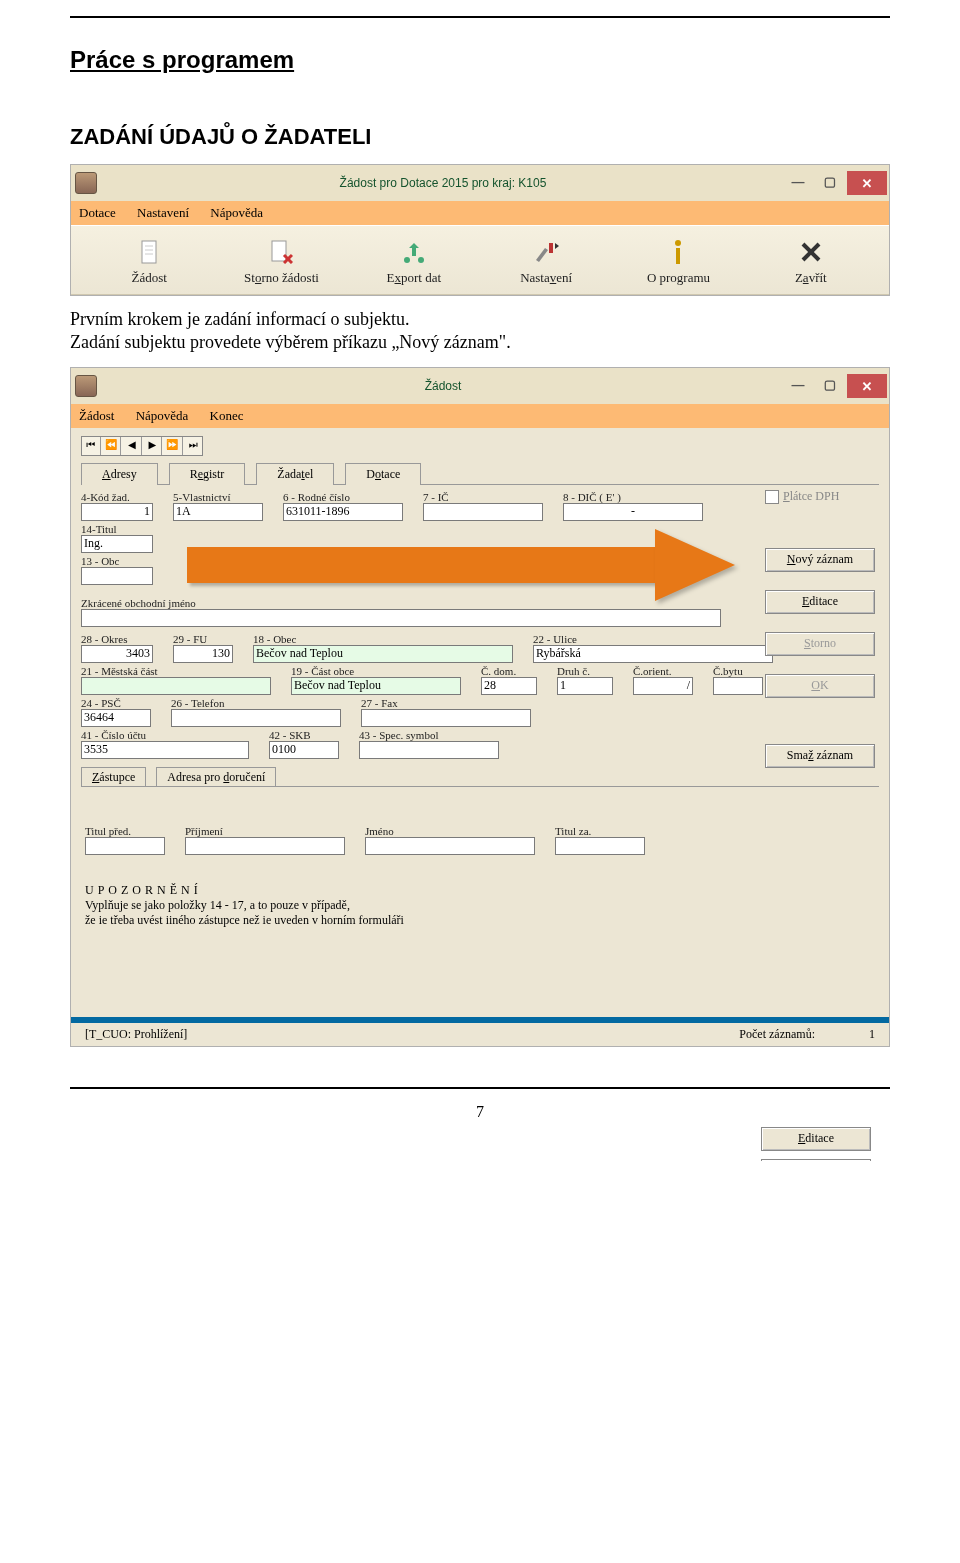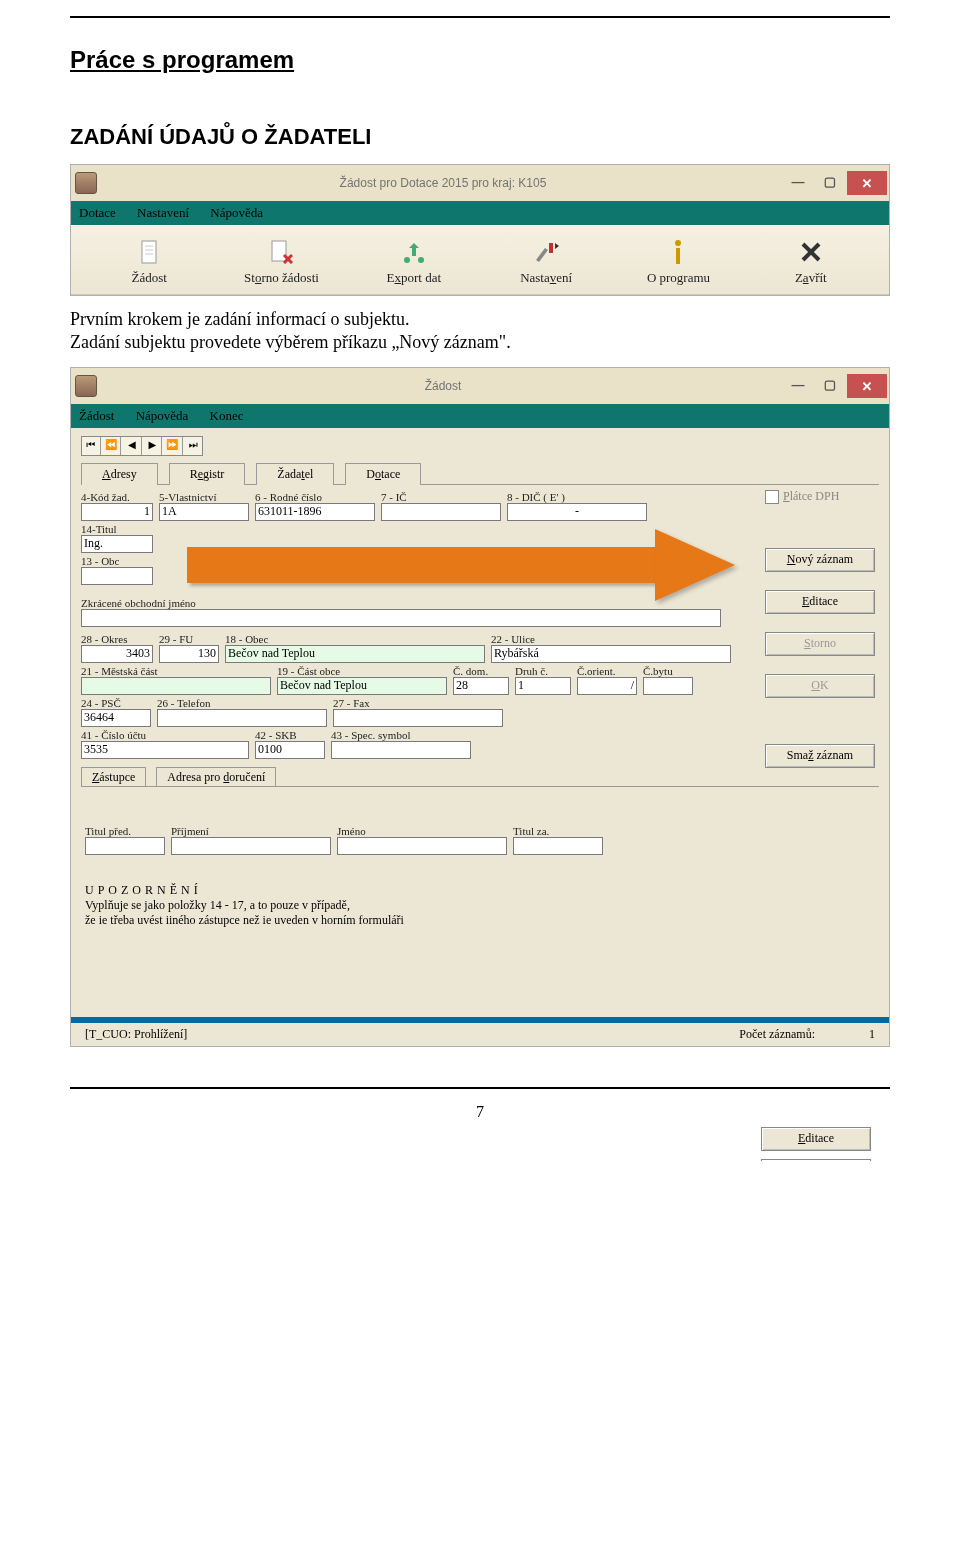--- a/index.html
+++ b/index.html
@@ -6,42 +6,42 @@
 .page{width:960px;margin:0 auto;padding:8px 70px 40px 70px;box-sizing:border-box}
 .top-rule,.bot-rule{border-top:2px solid #000;height:0;margin:8px 0 0 0}
 h1{font:bold 24px Arial;margin:28px 0 0 0;text-decoration:underline}
 h2{font:bold 22px Arial;margin:50px 0 0 0}
 p{font:18px 'Times New Roman',serif;margin:12px 0;line-height:1.25}
 p.bodytext{margin-top:64px}
 .screenshot{margin:14px 0 0 0;border:1px solid #b0b0b0}
 .win{background:#ece6d4;font:12px Tahoma,Arial;color:#000}
 .titlebar{display:flex;align-items:center;background:#eae2c8;padding:4px 0;height:28px}
 .appico{width:20px;height:20px;margin:0 6px 0 4px;background:linear-gradient(#b97,#865);border-radius:3px;border:1px solid #654}
-.title{flex:1;text-align:center;color:#737373}
+.title{flex:1;text-align:center;color:#14532d}
 .winbtns{display:flex;gap:2px;margin-right:2px}
 .wbtn{width:30px;height:20px;display:flex;align-items:center;justify-content:center;color:#555;font:bold 13px Arial}
 .wbtn.cl{background:#c75050;color:#fff;width:40px;height:24px}
-.menubar{background:#0f766e;padding:4px 8px;font:13px Tahoma}
+.menubar{background:#fdba74;padding:4px 8px;font:13px Tahoma}
 .menubar span{margin-right:18px}
 .toolbar{background:linear-gradient(#f5f0e0,#ece6d4);border-top:1px solid #fff;border-bottom:1px solid #d0c8b0;padding:6px 6px}
 .toolbtns{display:flex;justify-content:space-around;align-items:flex-end;padding:6px 6px 2px 6px}
 .tbtn{text-align:center;font:13px Tahoma;color:#222;min-width:90px}
 .tico{height:28px;display:flex;align-items:center;justify-content:center;margin-bottom:4px}
 .u{text-decoration:underline}
 
 .formarea{background:#ece6d4;padding:6px 6px 4px 6px}
 .navstrip{display:flex;gap:2px;border:1px solid #888;width:120px;height:18px;background:#f6f2e4;margin:2px 0 6px 4px}
 .navstrip span{flex:1;border-right:1px solid #999;text-align:center;font:10px Arial;line-height:16px}
 .navstrip span:last-child{border-right:none}
 .tabs{display:flex;gap:11px;margin:4px 0 0 4px}
 .tab{border:1px solid #999;background:#ece6d4;padding:3px 20px;font:12px Tahoma;border-bottom:none;position:relative;top:1px}
 .tab.active{background:#ece6d4}
 .tabsline{border-top:1px solid #999;margin:0 4px}
 .panel{position:relative;padding:4px 4px 4px 4px;min-height:520px}
-.row{display:flex;gap:6px;margin-top:2px}
+.row{display:flex;gap:20px;margin-top:2px}
 .fld{display:flex;flex-direction:column}
 .lbl{font:11px Tahoma;color:#222}
 .inp{height:18px;border:1px solid #7a7a7a;background:#fff;padding:0 2px;font:12px Tahoma;box-sizing:border-box}
 .btn{width:108px;height:22px;border:1px solid #888;background:#ece6d4;font:12px Tahoma;text-align:center;line-height:20px;box-shadow:inset 1px 1px #fff,inset -1px -1px #bbb}
 .btn.dis{color:#999}
 .rightcol{position:absolute;right:8px;top:4px;display:flex;flex-direction:column;gap:18px}
 .rightcol2{position:absolute;right:8px;top:340px;display:flex;flex-direction:column;gap:8px}
 .chk{font:12px Tahoma;color:#888;display:flex;align-items:center;gap:4px}
 .chk .box{width:12px;height:12px;border:1px solid #888;background:#fff}
 .arrow{position:absolute;left:110px;top:50px;width:540px;height:60px;pointer-events:none}

